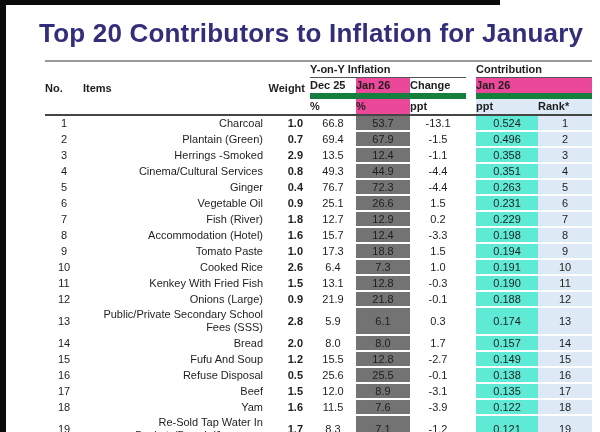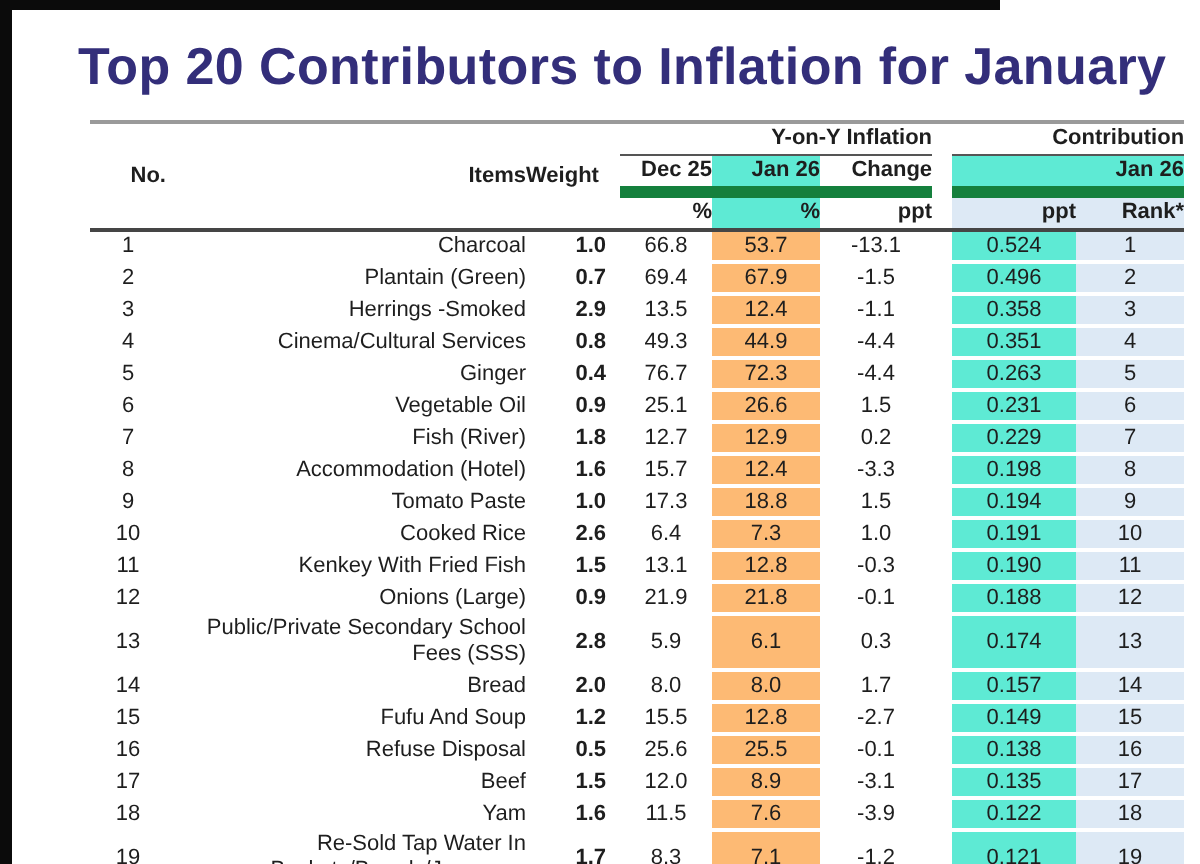--- a/index.html
+++ b/index.html
@@ -35,41 +35,41 @@
   col.c-no    { width: 38px; }
   col.c-item  { width: 180px; }
   col.c-weight{ width: 47px; }
   col.c-dec   { width: 46px; }
   col.c-jan   { width: 54px; }
   col.c-chg   { width: 56px; }
   col.c-gap   { width: 10px; }
   col.c-ppt   { width: 62px; }
   col.c-rank  { width: 54px; }
 
-  th { font-weight: bold; text-align: right; padding: 1px 0; line-height: 13px; }
+  th { font-weight: bold; text-align: left; padding: 1px 0; line-height: 13px; }
   td { text-align: center; padding: 0; line-height: 13px; }
 
   thead tr:first-child th, thead tr:first-child td { border-top: 2px solid #9a9a9a; }
   th.group { border-bottom: 1px solid #555; }
   th.sub   { border-bottom: 6px solid #15803d; }
   .hd-bot  { border-bottom: 2px solid #454545; }
 
-  .bg-blue   { background: #5eead4; margin-top: 20px; }
+  .bg-blue   { background: #ec4899; margin-top: 20px; }
   .bg-blue2  { background: #dde9f5; }
 
   tbody td { height: 14px; border-bottom: 2px solid #ffffff; }
   tbody td.c-item { text-align: right; padding-left: 4px; }
   tbody td.c-weight { text-align: right; padding-right: 7px; font-weight: bold; }
-  tbody td.c-jan  { background: #fdba74; }
+  tbody td.c-jan  { background: #737373; }
   tbody td.c-ppt  { background: #5eead4; }
   tbody td.c-rank { background: #dde9f5; }
   tbody tr:last-child td { border-bottom: 2px solid #4a4a4a; }
 
-  th.th-items { text-align: right; }
-  th.th-weight { text-align: left; padding-right: 5px; margin-left: 21px; }
+  th.th-items { text-align: left; }
+  th.th-weight { text-align: right; padding-right: 5px; margin-left: 21px; }
 </style>
 </head>
 <body>
 
 <div class="frame">
   <div class="page-title">Top 20 Contributors to Inflation for January</div>
 
   <table class="inflation">
     <colgroup>
       <col class="c-no">

